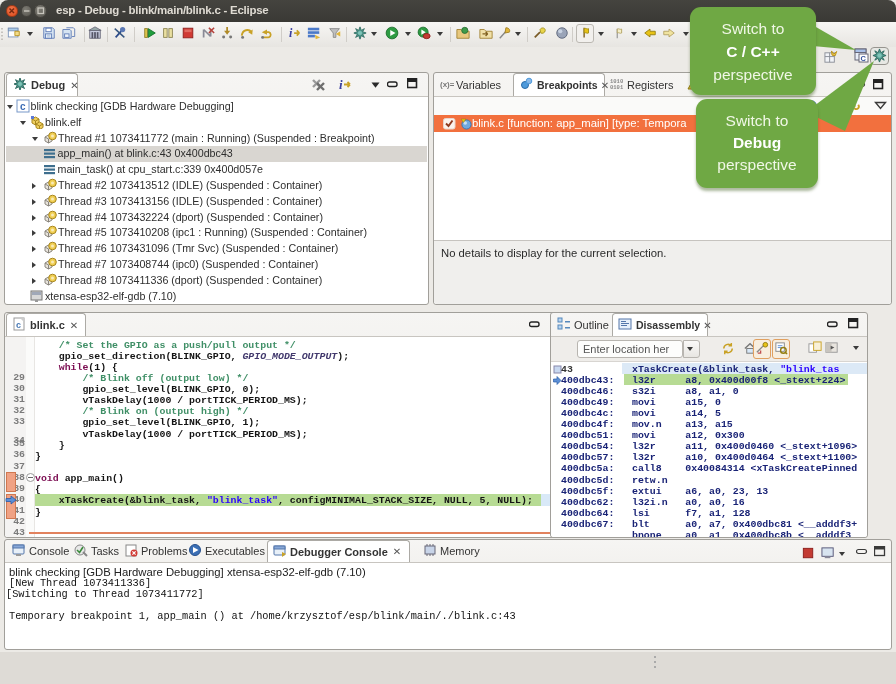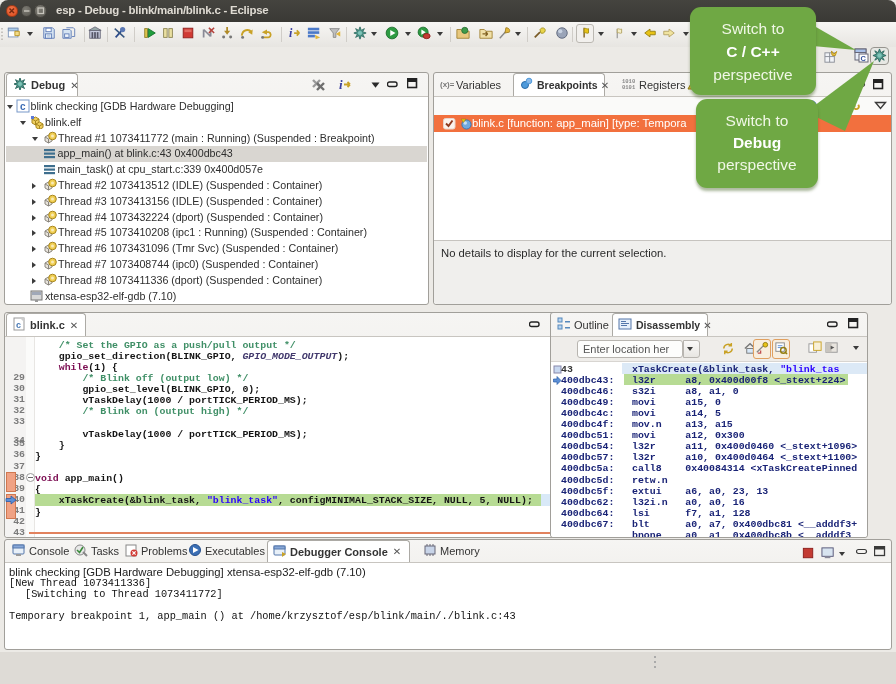--- a/index.html
+++ b/index.html
@@ -378,21 +378,21 @@
         <span style="margin-left:2px;">Variables</span>
   </div>
   <div class="tab sel" style="left:79px;width:92px;padding-left:6px;">
     <span class="micon"><svg width="14" height="14" viewBox="0 0 14 14">
             <circle cx="5" cy="8" r="3.5" fill="#4E9ADB" stroke="#2A6BA8"></circle>
             <circle cx="9" cy="4" r="2.8" fill="#88B8E8" stroke="#4E9ADB"></circle>
           </svg></span>
         <span style="margin-left:3px;font-size:10.5px;">Breakpoints</span>
         <span class="tabx" style="margin-left:3px;">✕</span>
   </div>
-  <div class="tab" style="left:172px;width:78px;padding-left:16px;">
+  <div class="tab" style="left:172px;width:78px;padding-left:4px;">
     <span class="micon"><svg width="14" height="14" viewBox="0 0 14 14">
             <text x="0" y="6" font-size="5.5" font-weight="bold" fill="#888" font-family="Liberation Mono">1010</text>
             <text x="0" y="12" font-size="5.5" font-weight="bold" fill="#888" font-family="Liberation Mono">0101</text>
           </svg></span>
         <span style="margin-left:3px;">Registers</span>
   </div>
   <div class="tab" style="left:248px;width:28px;padding-left:4px;">
     <span class="micon"><svg width="14" height="14" viewBox="0 0 14 14">
             <path d="M2 12 L7 3 L9 12 z" fill="#E0B63C" stroke="#937d10"></path>
             <rect x="8" y="5" width="5" height="7" fill="#C8A030"></rect>
@@ -465,20 +465,21 @@
         <div class="cline" style="top:24.78px;">    <span class="kw">while</span>(1) {</div>
         <div class="lnum" style="top:35.92px;">32</div>
         <div class="cline" style="top:35.92px;">        <span class="cm">/* Blink off (output low) */</span></div>
         <div class="lnum" style="top:47.06px;">33</div>
         <div class="cline" style="top:47.06px;">        <b>gpio_set_level</b>(BLINK_GPIO, 0);</div>
         <div class="lnum" style="top:66px;">34</div>
         <div class="cline" style="top:58.2px;">        <b>vTaskDelay</b>(1000 / portTICK_PERIOD_MS);</div>
         <div class="lnum" style="top:69.34px;">35</div>
         <div class="cline" style="top:69.34px;">        <span class="cm">/* Blink on (output high) */</span></div>
         <div class="lnum" style="top:80.48px;">36</div>
+        <div class="cline" style="top:80.48px;">        <b>gpio_set_level</b>(BLINK_GPIO, 1);</div>
         <div class="lnum" style="top:91.62px;">37</div>
         <div class="cline" style="top:91.62px;">        <b>vTaskDelay</b>(1000 / portTICK_PERIOD_MS);</div>
         <div class="lnum" style="top:102.76px;">38</div>
         <div class="cline" style="top:102.76px;">    }</div>
         <div class="lnum" style="top:113.9px;">39</div>
         <div class="cline" style="top:113.9px;">}</div>
         <div class="lnum" style="top:125.04px;">40</div>
         <div class="lnum" style="top:136.18px;">41</div>
         <div class="cline" style="top:136.18px;"><span class="kw">void</span> <b>app_main</b>()</div>
         <div class="lnum" style="top:147.32px;">42</div>
@@ -668,21 +669,21 @@
       <svg style="position:absolute;left:851px;top:8px;" width="12" height="8">
         <rect x="0.5" y="1.5" width="10" height="4" rx="2" fill="none" stroke="#3a3a3a" stroke-width="1.2"></rect>
       </svg>
       <svg style="position:absolute;left:869px;top:6px;" width="12" height="11">
         <rect x="0.5" y="0.5" width="10" height="9" fill="none" stroke="#3a3a3a" stroke-width="1.3"></rect>
         <rect x="0.5" y="0.5" width="10" height="3" fill="#3a3a3a"></rect>
       </svg>
   <div class="pcontent" style="top:22px;">
         <div style="position:absolute;left:4px;top:3px;font-size:11.3px;color:#222;white-space:pre;">blink checking [GDB Hardware Debugging] xtensa-esp32-elf-gdb (7.10)</div>
         <div class="con" style="left:4px;top:14px;">[New Thread 1073411336]</div>
-        <div class="con" style="left:20px;top:25px;text-align:right;">[Switching to Thread 1073411772]</div>
+        <div class="con" style="left:1px;top:25px;text-align:right;">[Switching to Thread 1073411772]</div>
         <div class="con" style="left:4px;top:47px;">Temporary breakpoint 1, app_main () at /home/krzysztof/esp/blink/main/./blink.c:43</div>
       </div>
 </div>
 
 <svg width="896" height="684" style="position:absolute;left:0;top:0;pointer-events:none;" viewBox="0 0 896 684">
   <polygon points="802,19 856,50 802,45" fill="#6FA844"></polygon>
   <polygon points="874,61 845,131 806,112" fill="#6FA844"></polygon>
 </svg>
 <div class="callout" style="left:690px;top:7px;width:126px;height:88px;">
   <div style="margin-top:13px;">Switch to</div>

